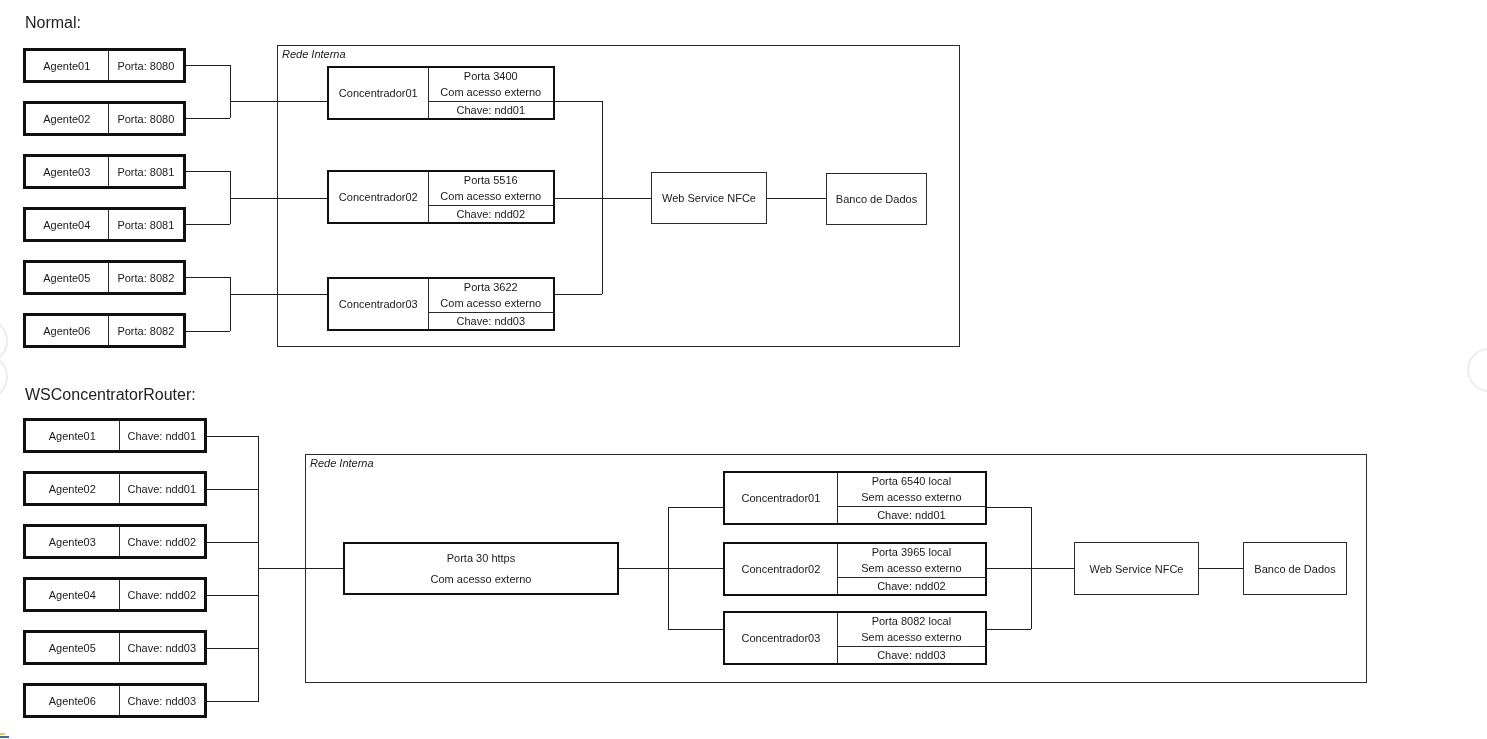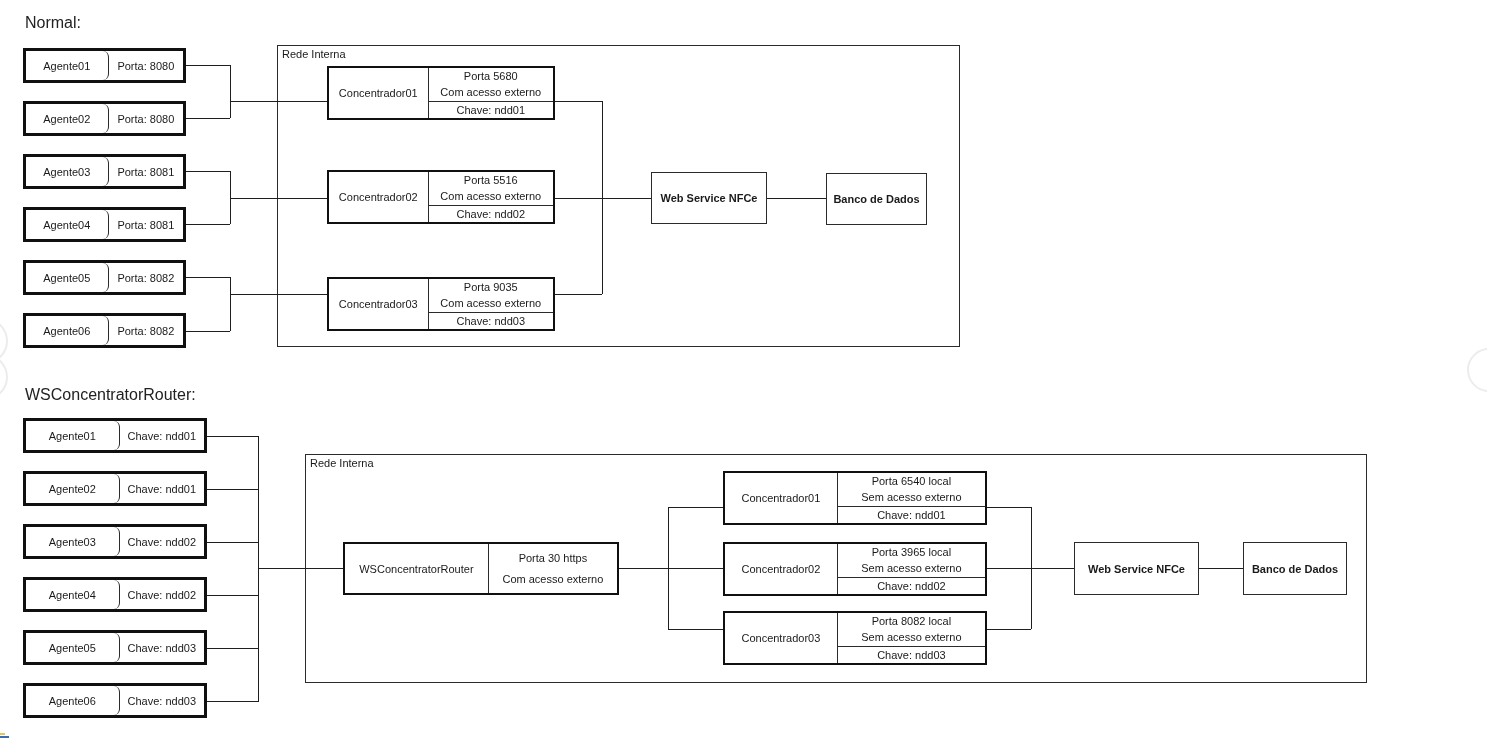--- a/index.html
+++ b/index.html
@@ -12,33 +12,33 @@
     color: #1a1a1a;
     font-size: 11px;
   }
   .section-label { position: absolute; font-size: 16px; color: #222; white-space: nowrap; }
 
   
   .hline { position: absolute; height: 1px; background: #1f1f1f; }
   .vline { position: absolute; width: 1px; background: #1f1f1f; }
 
   
-  .frame { position: absolute; box-sizing: border-box; border: 1px solid #2b2b2b; background: transparent; }
+  .frame { position: absolute; box-sizing: border-box; border: 1px solid #2b2b2b; background: transparent; font-style: italic; }
   .frame-label { position: absolute; top: 2px; left: 4px; white-space: nowrap; }
   .plainbox {
     position: absolute; box-sizing: border-box; border: 1px solid #2b2b2b; background: #fff;
-    display: flex; align-items: center; justify-content: center; text-align: center; font-weight: bold;
+    display: flex; align-items: center; justify-content: center; text-align: center;
   }
 
   
   .agent {
     position: absolute; box-sizing: border-box; border: 3px solid #101010; background: #fff;
     display: flex; align-items: stretch;
   }
-  .agent .cell { display: flex; align-items: center; justify-content: center; text-align: right; border-radius: 6px; }
+  .agent .cell { display: flex; align-items: center; justify-content: center; text-align: right; }
   .agent .cell.left { flex: 0 0 52%; border-right: 1px solid #2b2b2b; }
   .agent .cell.right { flex: 1 1 auto; }
 
   .conc {
     position: absolute; box-sizing: border-box; border: 2px solid #101010; background: #fff;
     display: flex; align-items: stretch;
   }
   .conc .name { flex: 0 0 44%; border-right: 1px solid #2b2b2b; display: flex; align-items: center; justify-content: center; text-align: center; }
   .conc.s2 .name { flex: 0 0 43%; }
   .conc .info { flex: 1 1 auto; display: flex; flex-direction: column; }
@@ -92,41 +92,41 @@
 </div>
 
 <div class="frame" style="left:277px; top:45px; width:683px; height:302px;">
   <div class="frame-label">Rede Interna</div>
 </div>
 
 <div class="conc" style="left:327px; top:66px; width:228px; height:54px;">
   <div class="name">Concentrador01</div>
   <div class="info">
     <div class="top">
-      <div>Porta 5680</div>
+      <div>Porta 3400</div>
       <div>Com acesso externo</div>
     </div>
     <div class="key">Chave: ndd01</div>
   </div>
 </div>
 <div class="conc" style="left:327px; top:170px; width:228px; height:54px;">
   <div class="name">Concentrador02</div>
   <div class="info">
     <div class="top">
       <div>Porta 5516</div>
       <div>Com acesso externo</div>
     </div>
     <div class="key">Chave: ndd02</div>
   </div>
 </div>
 <div class="conc" style="left:327px; top:277px; width:228px; height:54px;">
   <div class="name">Concentrador03</div>
   <div class="info">
     <div class="top">
-      <div>Porta 9035</div>
+      <div>Porta 3622</div>
       <div>Com acesso externo</div>
     </div>
     <div class="key">Chave: ndd03</div>
   </div>
 </div>
 
 <div class="plainbox" style="left:651px; top:172px; width:116px; height:52px;">Web Service NFCe</div>
 <div class="plainbox" style="left:826px; top:173px; width:101px; height:52px;">Banco de Dados</div>
 
 <div class="hline" style="left:186px; top:65px;  width:44px;"></div>
@@ -172,21 +172,20 @@
 <div class="agent" style="left:23px; top:683px; width:184px; height:35px;">
   <div class="cell left">Agente06</div>
   <div class="cell right">Chave: ndd03</div>
 </div>
 
 <div class="frame" style="left:305px; top:454px; width:1062px; height:229px;">
   <div class="frame-label">Rede Interna</div>
 </div>
 
 <div class="router" style="left:343px; top:542px; width:276px; height:53px;">
-  <div class="name">WSConcentratorRouter</div>
   <div class="info">
     <div>Porta 30 https</div>
     <div>Com acesso externo</div>
   </div>
 </div>
 
 <div class="conc s2" style="left:723px; top:471px; width:264px; height:54px;">
   <div class="name">Concentrador01</div>
   <div class="info">
     <div class="top">

